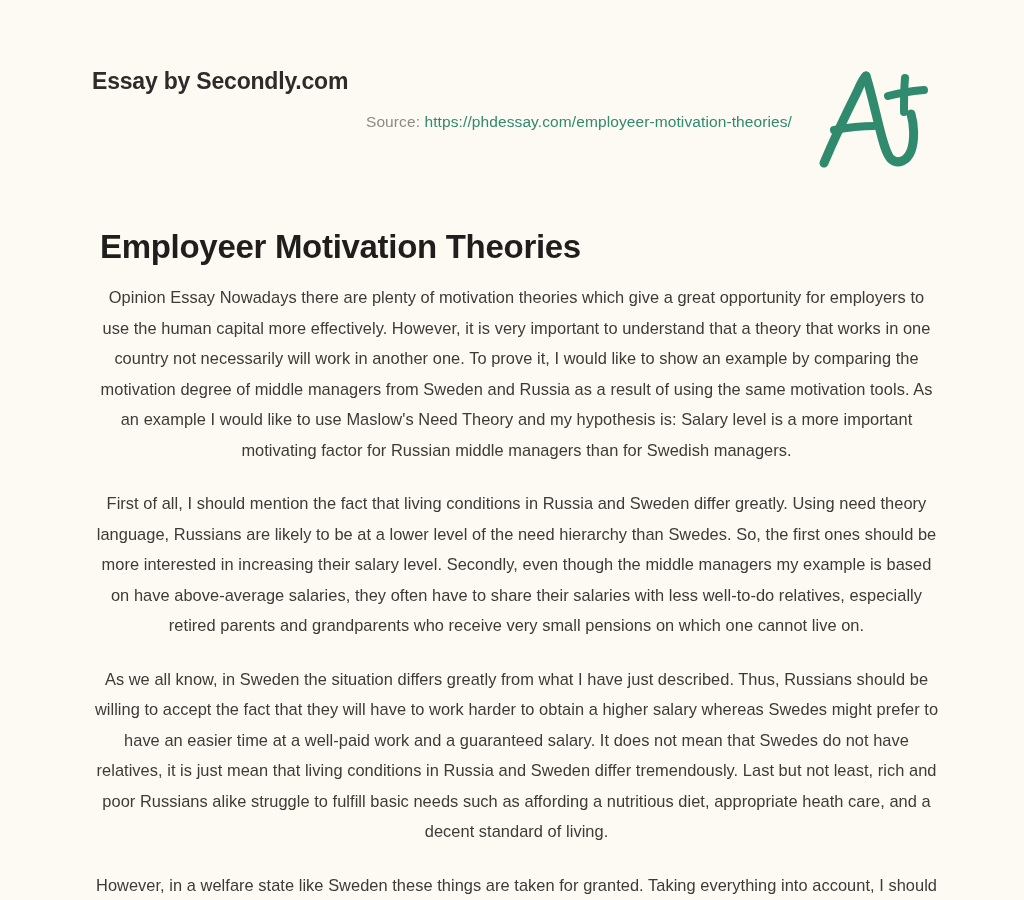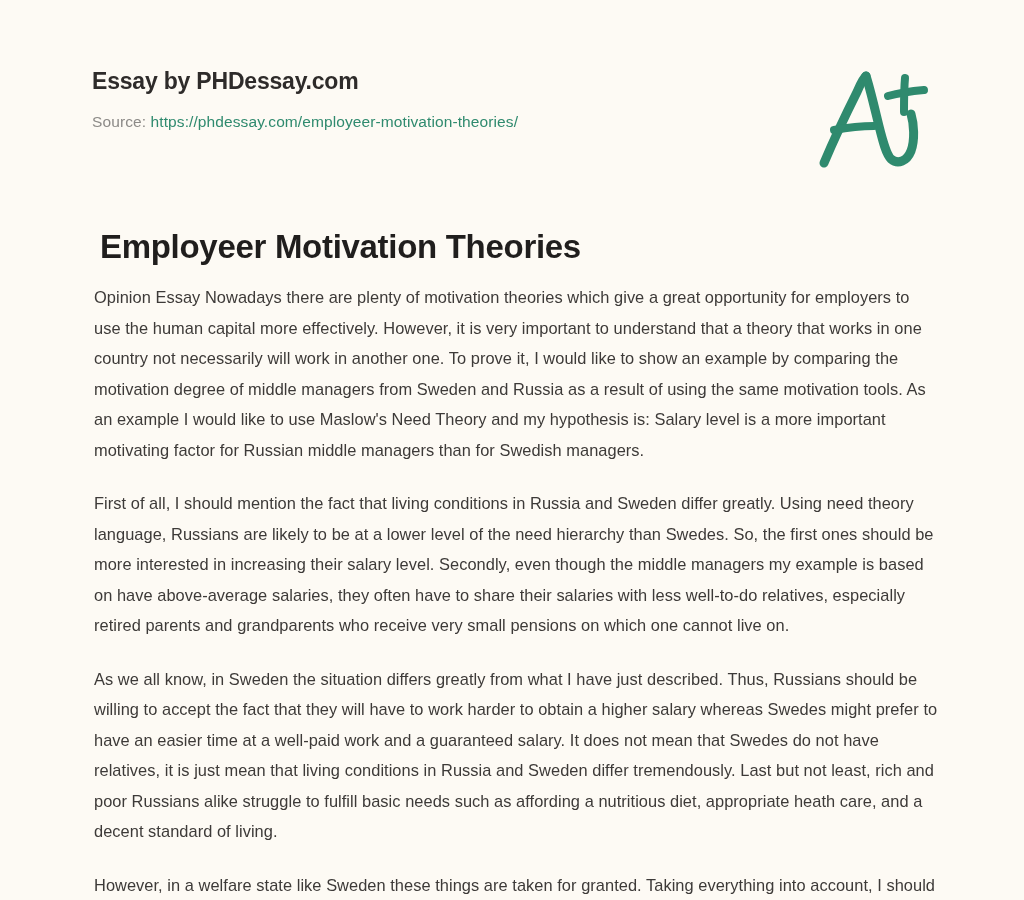--- a/index.html
+++ b/index.html
@@ -38,20 +38,21 @@
     letter-spacing: -0.2px;
     line-height: 1.2;
     margin: 0;
   }
   .source-line {
     margin-top: 17px;
     font-size: 15.5px;
     color: #8c8a87;
     letter-spacing: 0.1px;
     white-space: nowrap;
+    text-align: right;
   }
   .source-label {
     color: #8c8a87;
   }
   .source-url {
     color: #2f8a6e;
     text-decoration: none;
   }
 
   
@@ -86,33 +87,33 @@
     left: 94px;
     top: 282px;
     width: 845px;
   }
   .body-copy p {
     margin: 0 0 23px 0;
     font-size: 16.4px;
     line-height: 30.5px;
     color: #3d3a38;
     letter-spacing: 0.05px;
-    text-align: left;
+    text-align: center;
   }
   .body-copy p:last-child {
     margin-bottom: 0;
   }
 </style>
 </head>
 <body>
 
 <div class="page">
 
   <div class="header">
-    <h1 class="brand-title">Essay by PHDessay.com</h1>
+    <h1 class="brand-title">Essay by Secondly.com</h1>
     <div class="source-line">
       <span class="source-label">Source:</span>
       <a class="source-url" href="#">https://phdessay.com/employeer-motivation-theories/</a>
     </div>
   </div>
 
   <div class="logo">
     <svg viewBox="0 0 128 104" xmlns="http://www.w3.org/2000/svg" aria-hidden="true">
       <g fill="none" stroke="#2f8a6e" stroke-linecap="round" stroke-linejoin="round">
 

